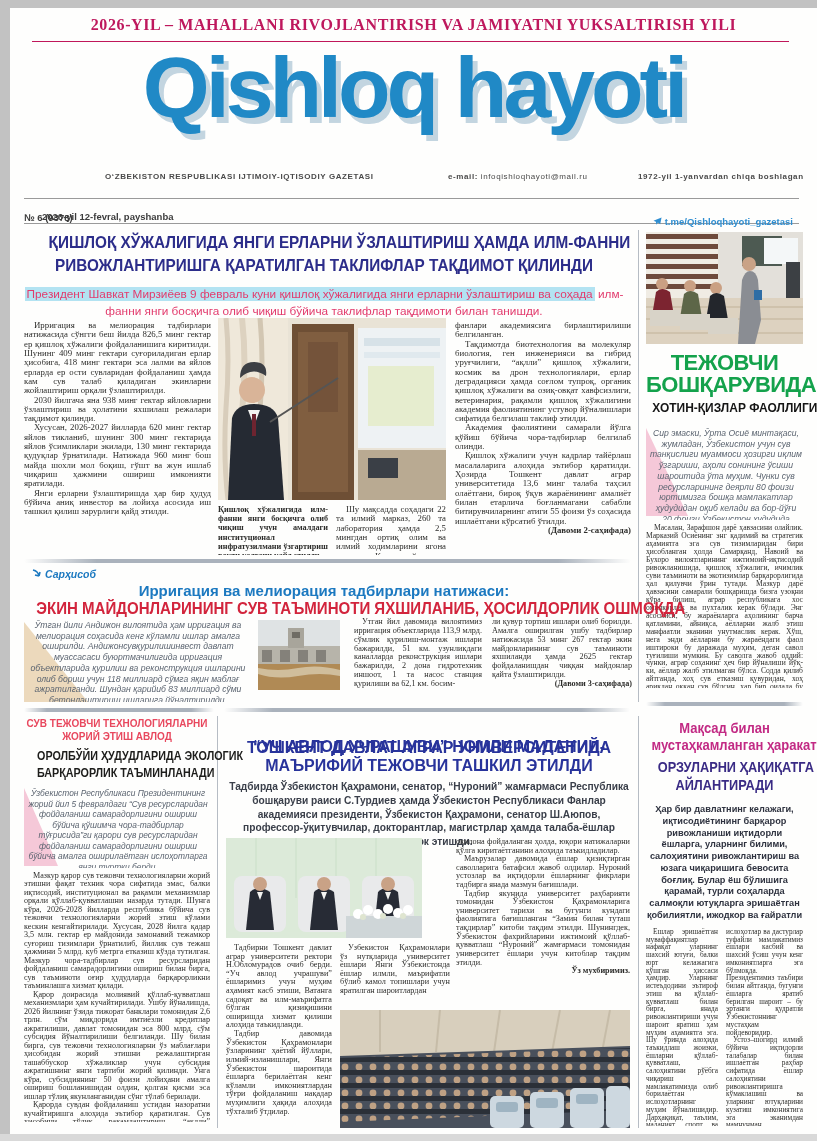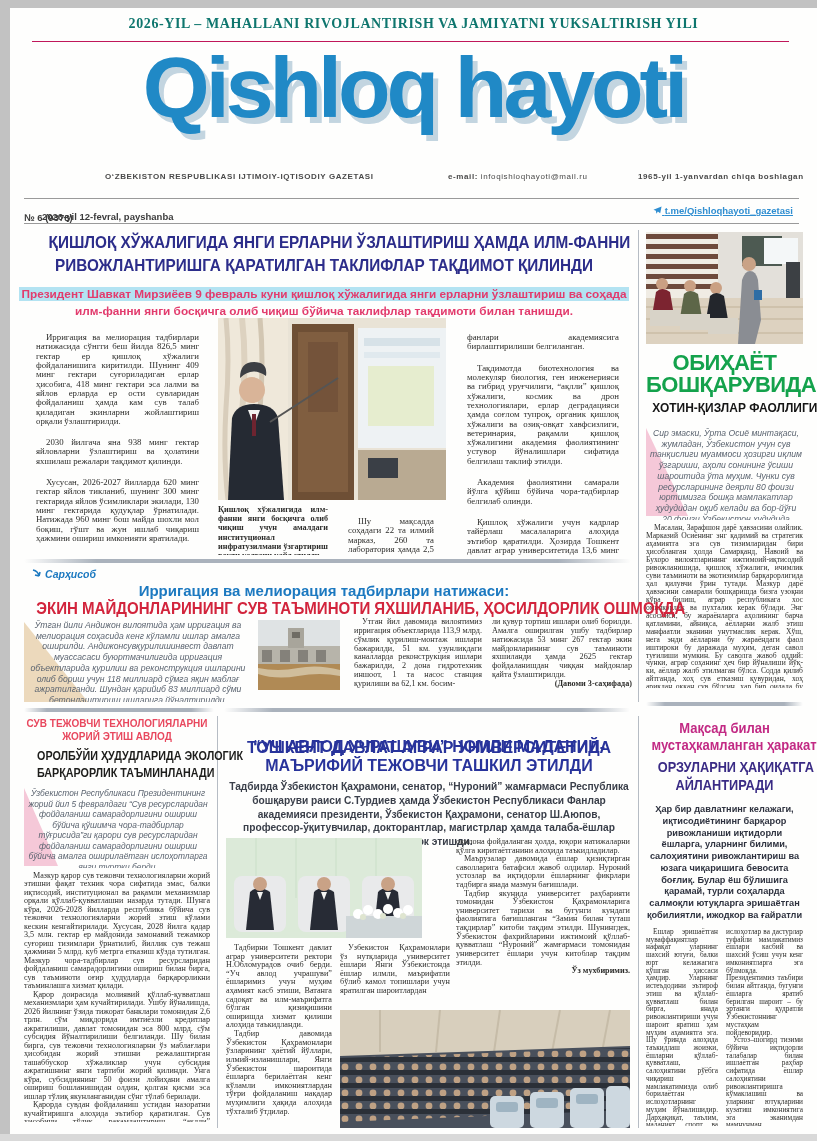--- a/index.html
+++ b/index.html
@@ -1,37 +1,37 @@
 <!DOCTYPE html>
 <html><head>
 <meta charset="utf-8">
 <style>
   html,body{margin:0;padding:0;}
   body{width:817px;height:1141px;position:relative;background:#c2c2c2;font-family:"Liberation Serif",serif;overflow:hidden;}
   .page{position:absolute;left:10px;top:8px;width:807px;height:1126px;background:#fefefd;overflow:hidden;}
   .abs{position:absolute;}
   .just{text-align:justify;}
   
-  .banner{left:0;top:8px;width:100%;text-align:center;font-family:"Liberation Serif",serif;font-weight:bold;font-size:14px;letter-spacing:.6px;color:#0f766e;}
+  .banner{left:0;top:8px;width:100%;text-align:center;font-family:"Liberation Serif",serif;font-weight:bold;font-size:16px;letter-spacing:.6px;color:#be185d;}
   .banner-rule{left:22px;top:33px;width:757px;height:0;border-top:1.6px solid #c0175a;}
   
   .logo{left:0;top:30px;width:100%;text-align:center;font-family:"Liberation Sans",sans-serif;font-weight:bold;font-size:86px;letter-spacing:-4px;color:#2089c6;text-shadow:5px 6px 0 rgba(146,178,201,.55);}
   .tagrow{font-family:"Liberation Sans",sans-serif;font-size:8px;color:#4a4a4a;letter-spacing:.6px;}
   
   .dateline{left:14px;top:190px;width:775px;height:24px;border-top:1px solid #9a9a9a;border-bottom:1px solid #9a9a9a;}
   .dl-txt{font-family:"Liberation Sans",sans-serif;font-size:9.5px;color:#3c3c3c;font-weight:600;}
   .tg{color:#2f8ed1;font-weight:600;}
   
   .hl-line{white-space:nowrap;text-align:center;font-family:"Liberation Sans",sans-serif;font-weight:bold;}
   .main-head{color:#2c2d8a;font-size:17px;line-height:1.22;transform:scaleX(.9);transform-origin:center top;}
-  .standfirst{font-family:"Liberation Sans",sans-serif;font-weight:bold;font-size:11.8px;line-height:1.45;color:#e23b6d;text-align:center;}
+  .standfirst{font-family:"Liberation Sans",sans-serif;font-weight:normal;font-size:11.8px;line-height:1.45;color:#e23b6d;text-align:center;}
   .standfirst .hl{background:#b3e3f2;padding:0 2px;}
   
   .body{font-size:8.8px;line-height:1.06;color:#2d2d2b;overflow:hidden;}
-  .body p{margin:12px;text-indent:10px;}
+  .body p{margin:0;text-indent:10px;}
   .cont{font-weight:bold;text-align:right;text-indent:0 !important;}
   .caption{font-weight:bold;font-size:8.2px;line-height:1.12;color:#2d2d2b;text-align:justify;overflow:hidden;}
   
   .ilead{font-family:"Liberation Sans",sans-serif;font-style:italic;font-size:8.6px;line-height:1.25;color:#5b6470;text-align:center;overflow:hidden;}
   .tri{position:absolute;}
   
   .hrule{height:4px;border-radius:2px;background:linear-gradient(to right,rgba(170,178,188,0),#aab2bc 12%,#aab2bc 88%,rgba(170,178,188,0));}
   .vrule{width:1px;background:#b6bcc4;}
   
   .green-head{color:#14a24c;font-size:22px;line-height:1.02;letter-spacing:-.5px;}
@@ -71,26 +71,26 @@
 
   <div class="abs banner">2026-YIL – MAHALLANI RIVOJLANTIRISH VA JAMIYATNI YUKSALTIRISH YILI</div>
   <div class="abs banner-rule"></div>
 
   <div class="abs logo">Qishloq hayoti</div>
   <div class="abs tagrow" style="left:95px;top:164px;font-weight:bold;">O‘ZBEKISTON  RESPUBLIKASI  IJTIMOIY-IQTISODIY  GAZETASI</div>
   <div class="abs tagrow" style="left:438px;top:164px;">
     <span style="font-weight:bold;">e-mail:</span>
     <span>infoqishloqhayoti@mail.ru</span>
   </div>
-  <div class="abs tagrow" style="left:628px;top:164px;font-weight:bold;">1965-yil 1-yanvardan chiqa boshlagan</div>
+  <div class="abs tagrow" style="left:628px;top:164px;font-weight:bold;">1972-yil 1-yanvardan chiqa boshlagan</div>
 
   <div class="abs dateline">
     <span class="abs dl-txt" style="left:18px;top:12px;">2026-yil  12-fevral,  payshanba</span>
     <span class="abs dl-txt" style="left:0;top:6px;width:100%;text-align:left;font-weight:bold;margin-top:7px;">№ 6 (9378)</span>
-    <span class="abs dl-txt tg" style="right:6px;top:6px;text-decoration:underline;">
+    <span class="abs dl-txt tg" style="right:6px;top:17px;">
       <svg width="9" height="9" viewBox="0 0 10 10" style="vertical-align:-1px;">
           <path d="M9.5.5 L0.5 4.2 L3.2 5.2 L3.8 8.6 L5.4 6.2 L8 8 Z" fill="#2f8ed1"></path>
         </svg>
       <span>t.me/Qishloqhayoti_gazetasi</span>
     </span>
   </div>
 
   <section>
     <div class="abs hl-line main-head" style="left:8px;top:225px;width:612px;">ҚИШЛОҚ ХЎЖАЛИГИДА ЯНГИ ЕРЛАРНИ ЎЗЛАШТИРИШ ҲАМДА ИЛМ-ФАННИ</div>
     <div class="abs hl-line main-head" style="left:8px;top:248px;width:612px;">РИВОЖЛАНТИРИШГА ҚАРАТИЛГАН ТАКЛИФЛАР ТАҚДИМОТ ҚИЛИНДИ</div>
@@ -178,21 +178,21 @@
           <path d="M34 86 L38 62 q6 -6 14 0 l4 24 Z" fill="#5d6648"></path>
         <circle cx="70" cy="56" r="6" fill="#caa083"></circle>
           <path d="M60 88 L64 64 q6 -6 14 0 l4 24 Z" fill="#23262c"></path>
         <g fill="#d8d3c8">
             <rect x="4" y="78" width="30" height="16"></rect>
             <rect x="34" y="82" width="30" height="16"></rect>
             <rect x="62" y="86" width="30" height="16"></rect>
           </g>
       </svg>
     </div>
-    <div class="abs hl-line green-head" style="left:636px;top:344px;width:157px;">ОБИҲАЁТ</div>
+    <div class="abs hl-line green-head" style="left:636px;top:344px;width:157px;">ТЕЖОВЧИ</div>
     <div class="abs hl-line green-head" style="left:636px;top:366px;width:157px;">БОШҚАРУВИДА</div>
     <div class="abs hl-line black-head" style="left:636px;top:392px;width:157px;">ХОТИН-ҚИЗЛАР ФАОЛЛИГИ</div>
     <div class="tri" style="left:636px;top:420px;width:42px;height:88px;background:#f5c8d8;clip-path:polygon(0 0,100% 100%,0 100%);"></div>
     <div class="abs ilead" style="left:640px;top:420px;width:152px;height:92px;">Сир эмаски, Ўрта Осиё минтақаси, жумладан, Ўзбекистон учун сув танқислиги муаммоси ҳозирги иқлим ўзгариши, аҳоли сонининг ўсиши шароитида ўта муҳим. Чунки сув ресурсларининг деярли 80 фоизи юртимизга бошқа мамлакатлар ҳудудидан оқиб келади ва бор-йўғи 20 фоизи Ўзбекистон ҳудудида ҳосил бўлади.</div>
     <div class="abs sb-body just" style="left:636px;top:516px;width:157px;height:164px;">
       <p>Масалан, Зарафшон дарё ҳавзасини олайлик. Марказий Осиёнинг энг қадимий ва стратегик аҳамиятга эга сув тизимларидан бири ҳисобланган ҳолда Самарқанд, Навоий ва Бухоро вилоятларининг ижтимоий-иқтисодий ривожланишида, қишлоқ хўжалиги, ичимлик суви таъминоти ва экотизимлар барқарорлигида ҳал қилувчи ўрин тутади. Мазкур дарё ҳавзасини самарали бошқаришда бизга узоқни кўра билиш, аграр республикага хос омилкорлик ва пухталик керак бўлади. Энг асосийси, бу жараёнларга аҳолининг барча қатламини, айниқса, аёлларни жалб этиш манфаатли эканини унутмаслик керак. Хўш, нега энди аёлларни бу жараёндаги фаол иштироки бу даражада муҳим, деган савол туғилиши мумкин. Бу саволга жавоб оддий: чунки, аграр соҳанинг ҳеч бир йўналиши йўқ-ки, аёллар жалб этилмаган бўлса. Содда қилиб айтганда, хоҳ сув етказиш қувуридан, хоҳ ариқдан оққан сув бўлсин, ҳар бир оилада бу ресурсни ишлатадиганлар асосан аёллардир.</p>
 
     </div>
   </aside>
 
@@ -356,20 +356,20 @@
     <div class="abs hl-line youth-kicker" style="left:636px;top:712px;width:157px;">Мақсад билан</div>
     <div class="abs hl-line youth-kicker" style="left:636px;top:729px;width:157px;">мустаҳкамланган ҳаракат</div>
     <div class="abs hl-line youth-head" style="left:636px;top:750px;width:157px;">ОРЗУЛАРНИ ҲАҚИҚАТГА</div>
     <div class="abs hl-line youth-head" style="left:636px;top:768px;width:157px;">АЙЛАНТИРАДИ</div>
     <div class="abs youth-stand" style="left:636px;top:796px;width:157px;height:118px;">Ҳар бир давлатнинг келажаги, иқтисодиётининг барқарор ривожланиши иқтидорли ёшларга, уларнинг билими, салоҳиятини ривожлантириш ва юзага чиқаришига бевосита боғлиқ. Булар ёш бўлишига қарамай, турли соҳаларда салмоқли ютуқларга эришаётган қобилиятли, ижодкор ва ғайратли авлоддир.</div>
     <div class="abs tiny just" style="left:636px;top:920px;width:72px;height:198px;">
       <p>Ёшлар эришаётган муваффақиятлар нафақат уларнинг шахсий ютуғи, балки юрт келажагига қўшган ҳиссаси ҳамдир. Уларнинг истеъдодини эътироф этиш ва қўллаб-қувватлаш билан бирга, янада ривожлантириши учун шароит яратиш ҳам муҳим аҳамиятга эга. Шу ўринда алоҳида таъкидлаш жоизки, ёшларни қўллаб-қувватлаш, салоҳиятини рўёбга чиқариш мамлакатимизда олиб борилаётган ислоҳотларнинг муҳим йўналишидир. Дарҳақиқат, таълим, маданият, спорт ва тадбиркорликни ривожлантиришга қаратилган</p>
     </div>
     <div class="abs tiny just" style="left:716px;top:920px;width:77px;height:198px;">
       <p style="text-indent:0;">ислоҳотлар ва дастурлар туфайли мамлакатимиз ёшлари касбий ва шахсий ўсиш учун кенг имкониятларга эга бўлмоқда. Президентимиз таъбири билан айтганда, бугунги ёшларга яратиб берилган шароит – бу эртанги қудратли Ўзбекистоннинг мустаҳкам пойдеворидир.</p>
-      <p>Устоз–шогирд тизими бўйича иқтидорли талабалар билан ишлаётган раҳбар сифатида ёшлар салоҳиятини ривожлантиришга кўмаклашиш ва уларнинг ютуқларини кузатиш имкониятига эга эканимдан мамнунман.</p>
+      <p>Устоз–шогирд илмий бўйича иқтидорли талабалар билан ишлаётган раҳбар сифатида ёшлар салоҳиятини ривожлантиришга кўмаклашиш ва уларнинг ютуқларини кузатиш имкониятига эга эканимдан мамнунман.</p>
 
     </div>
   </section>
 
 </div>
 
 <div class="bottom-strip"></div>
 
 </body></html>

